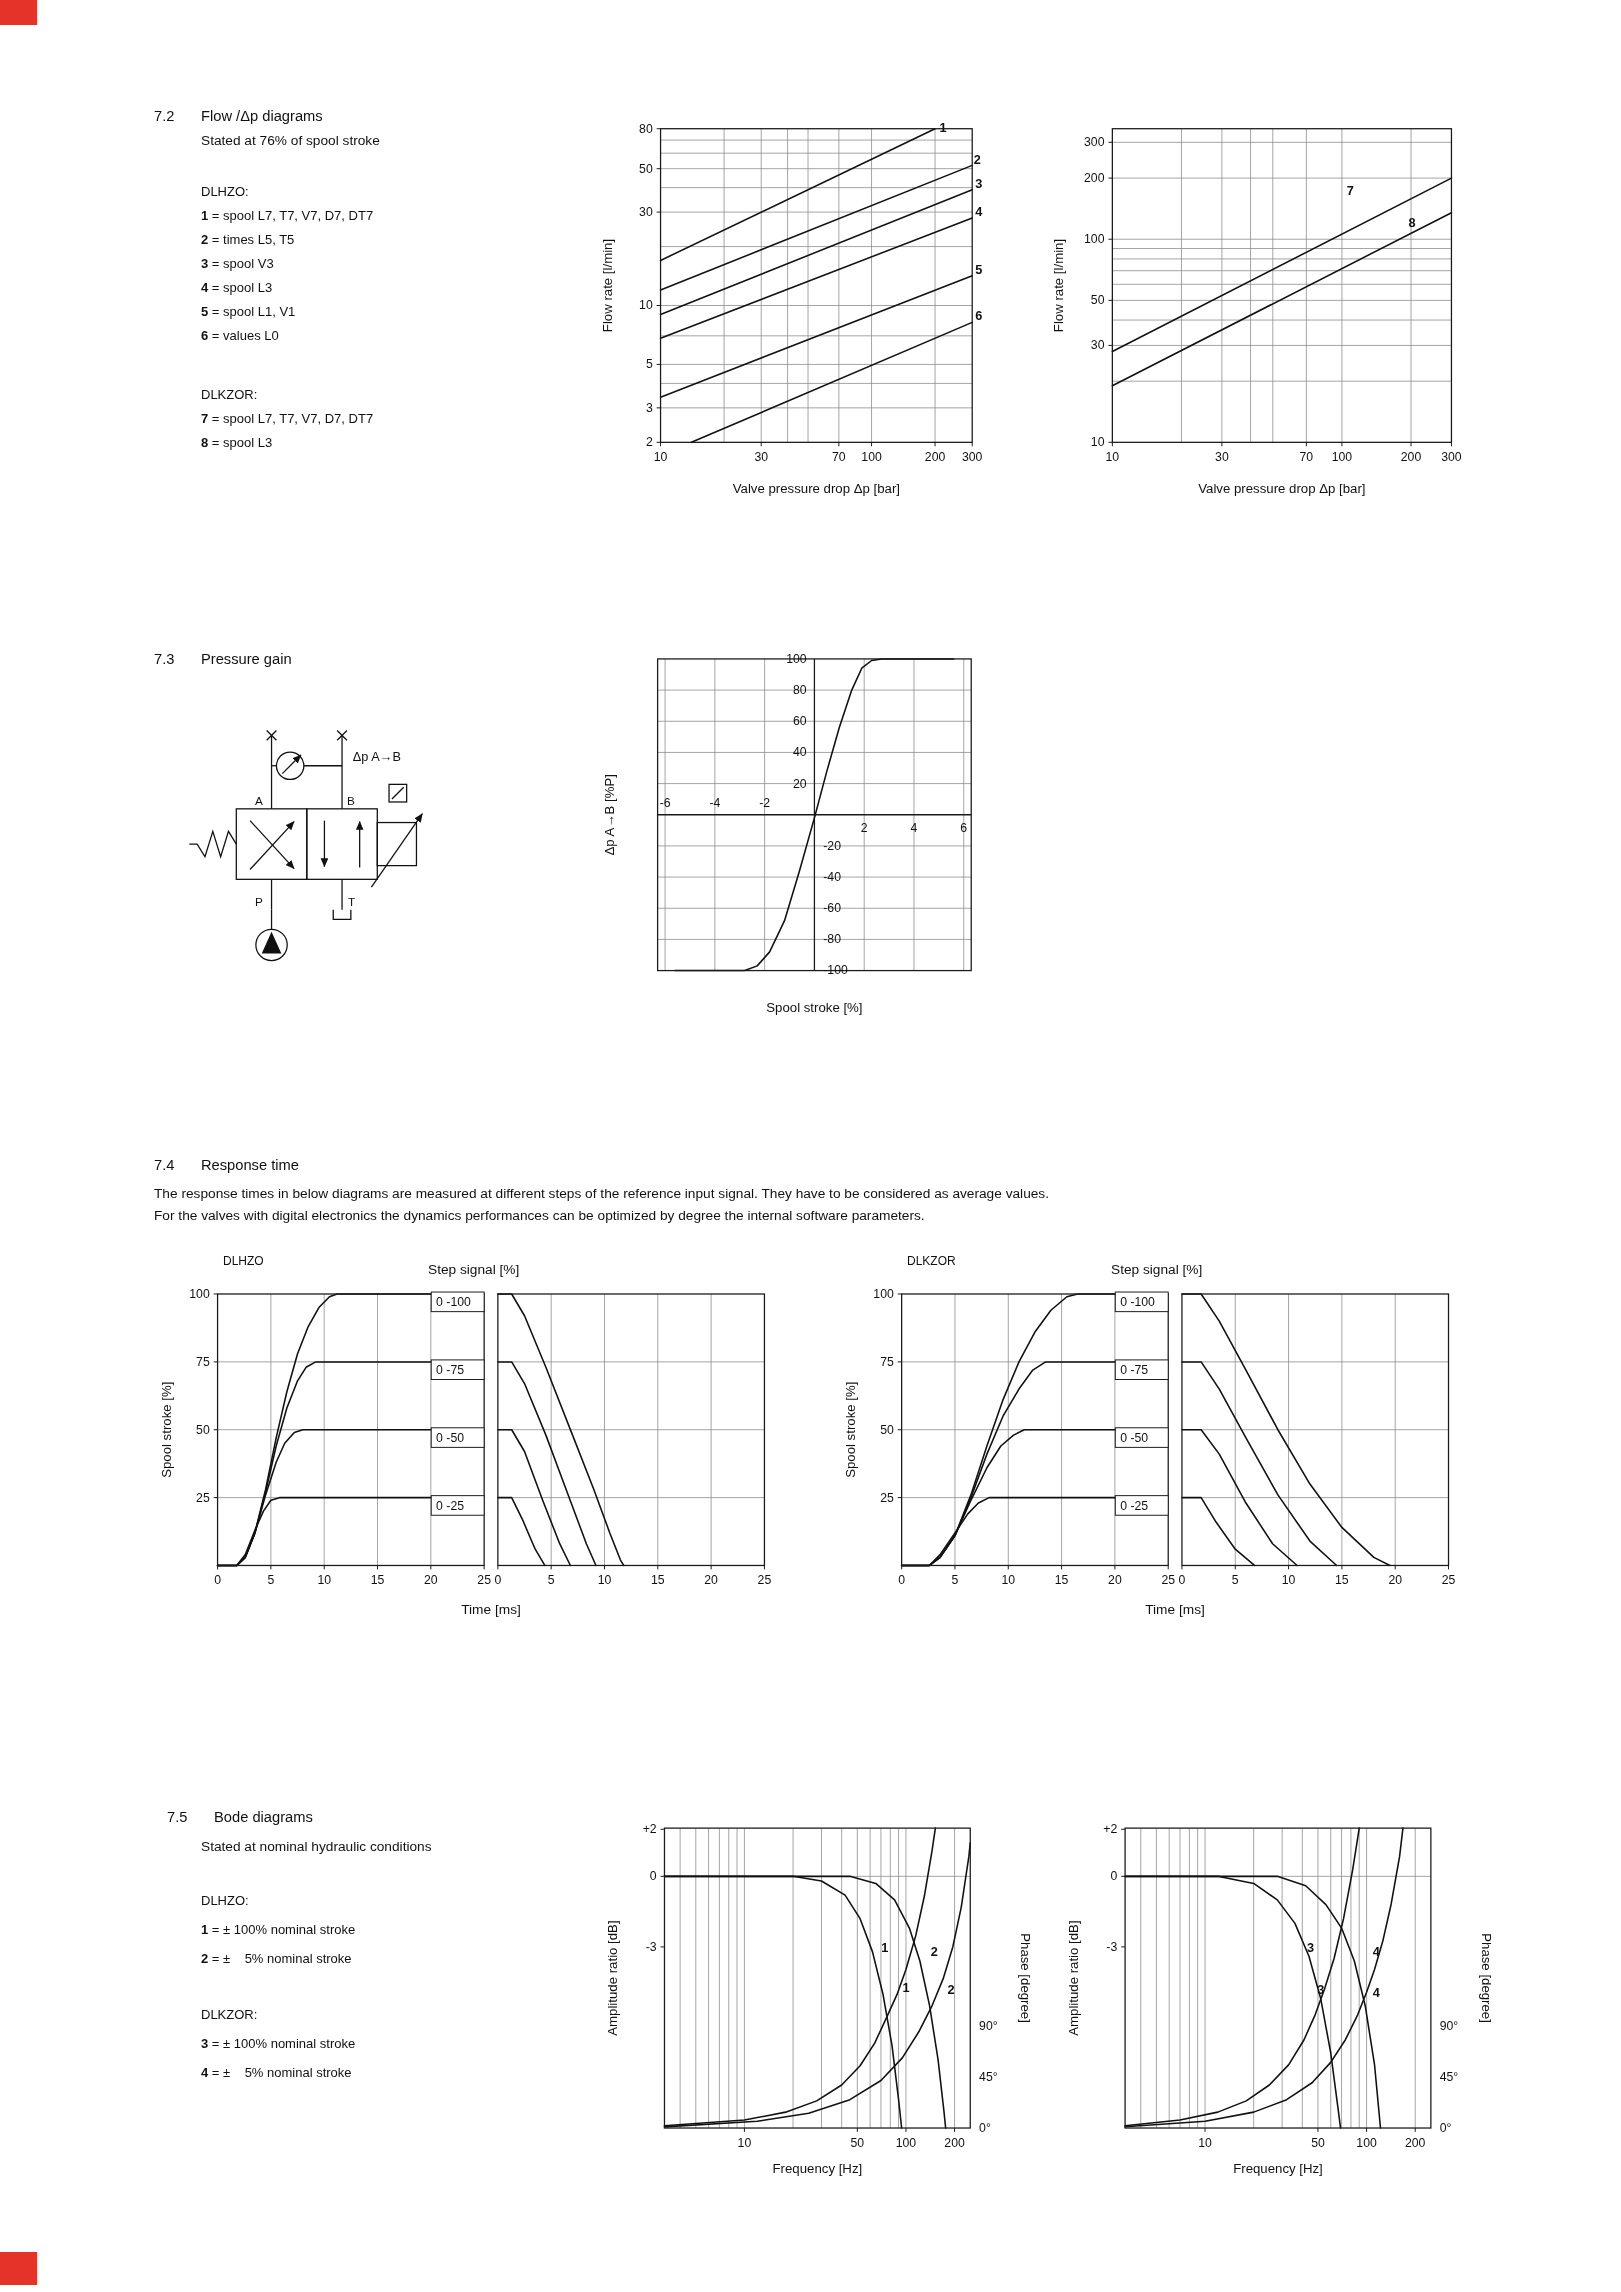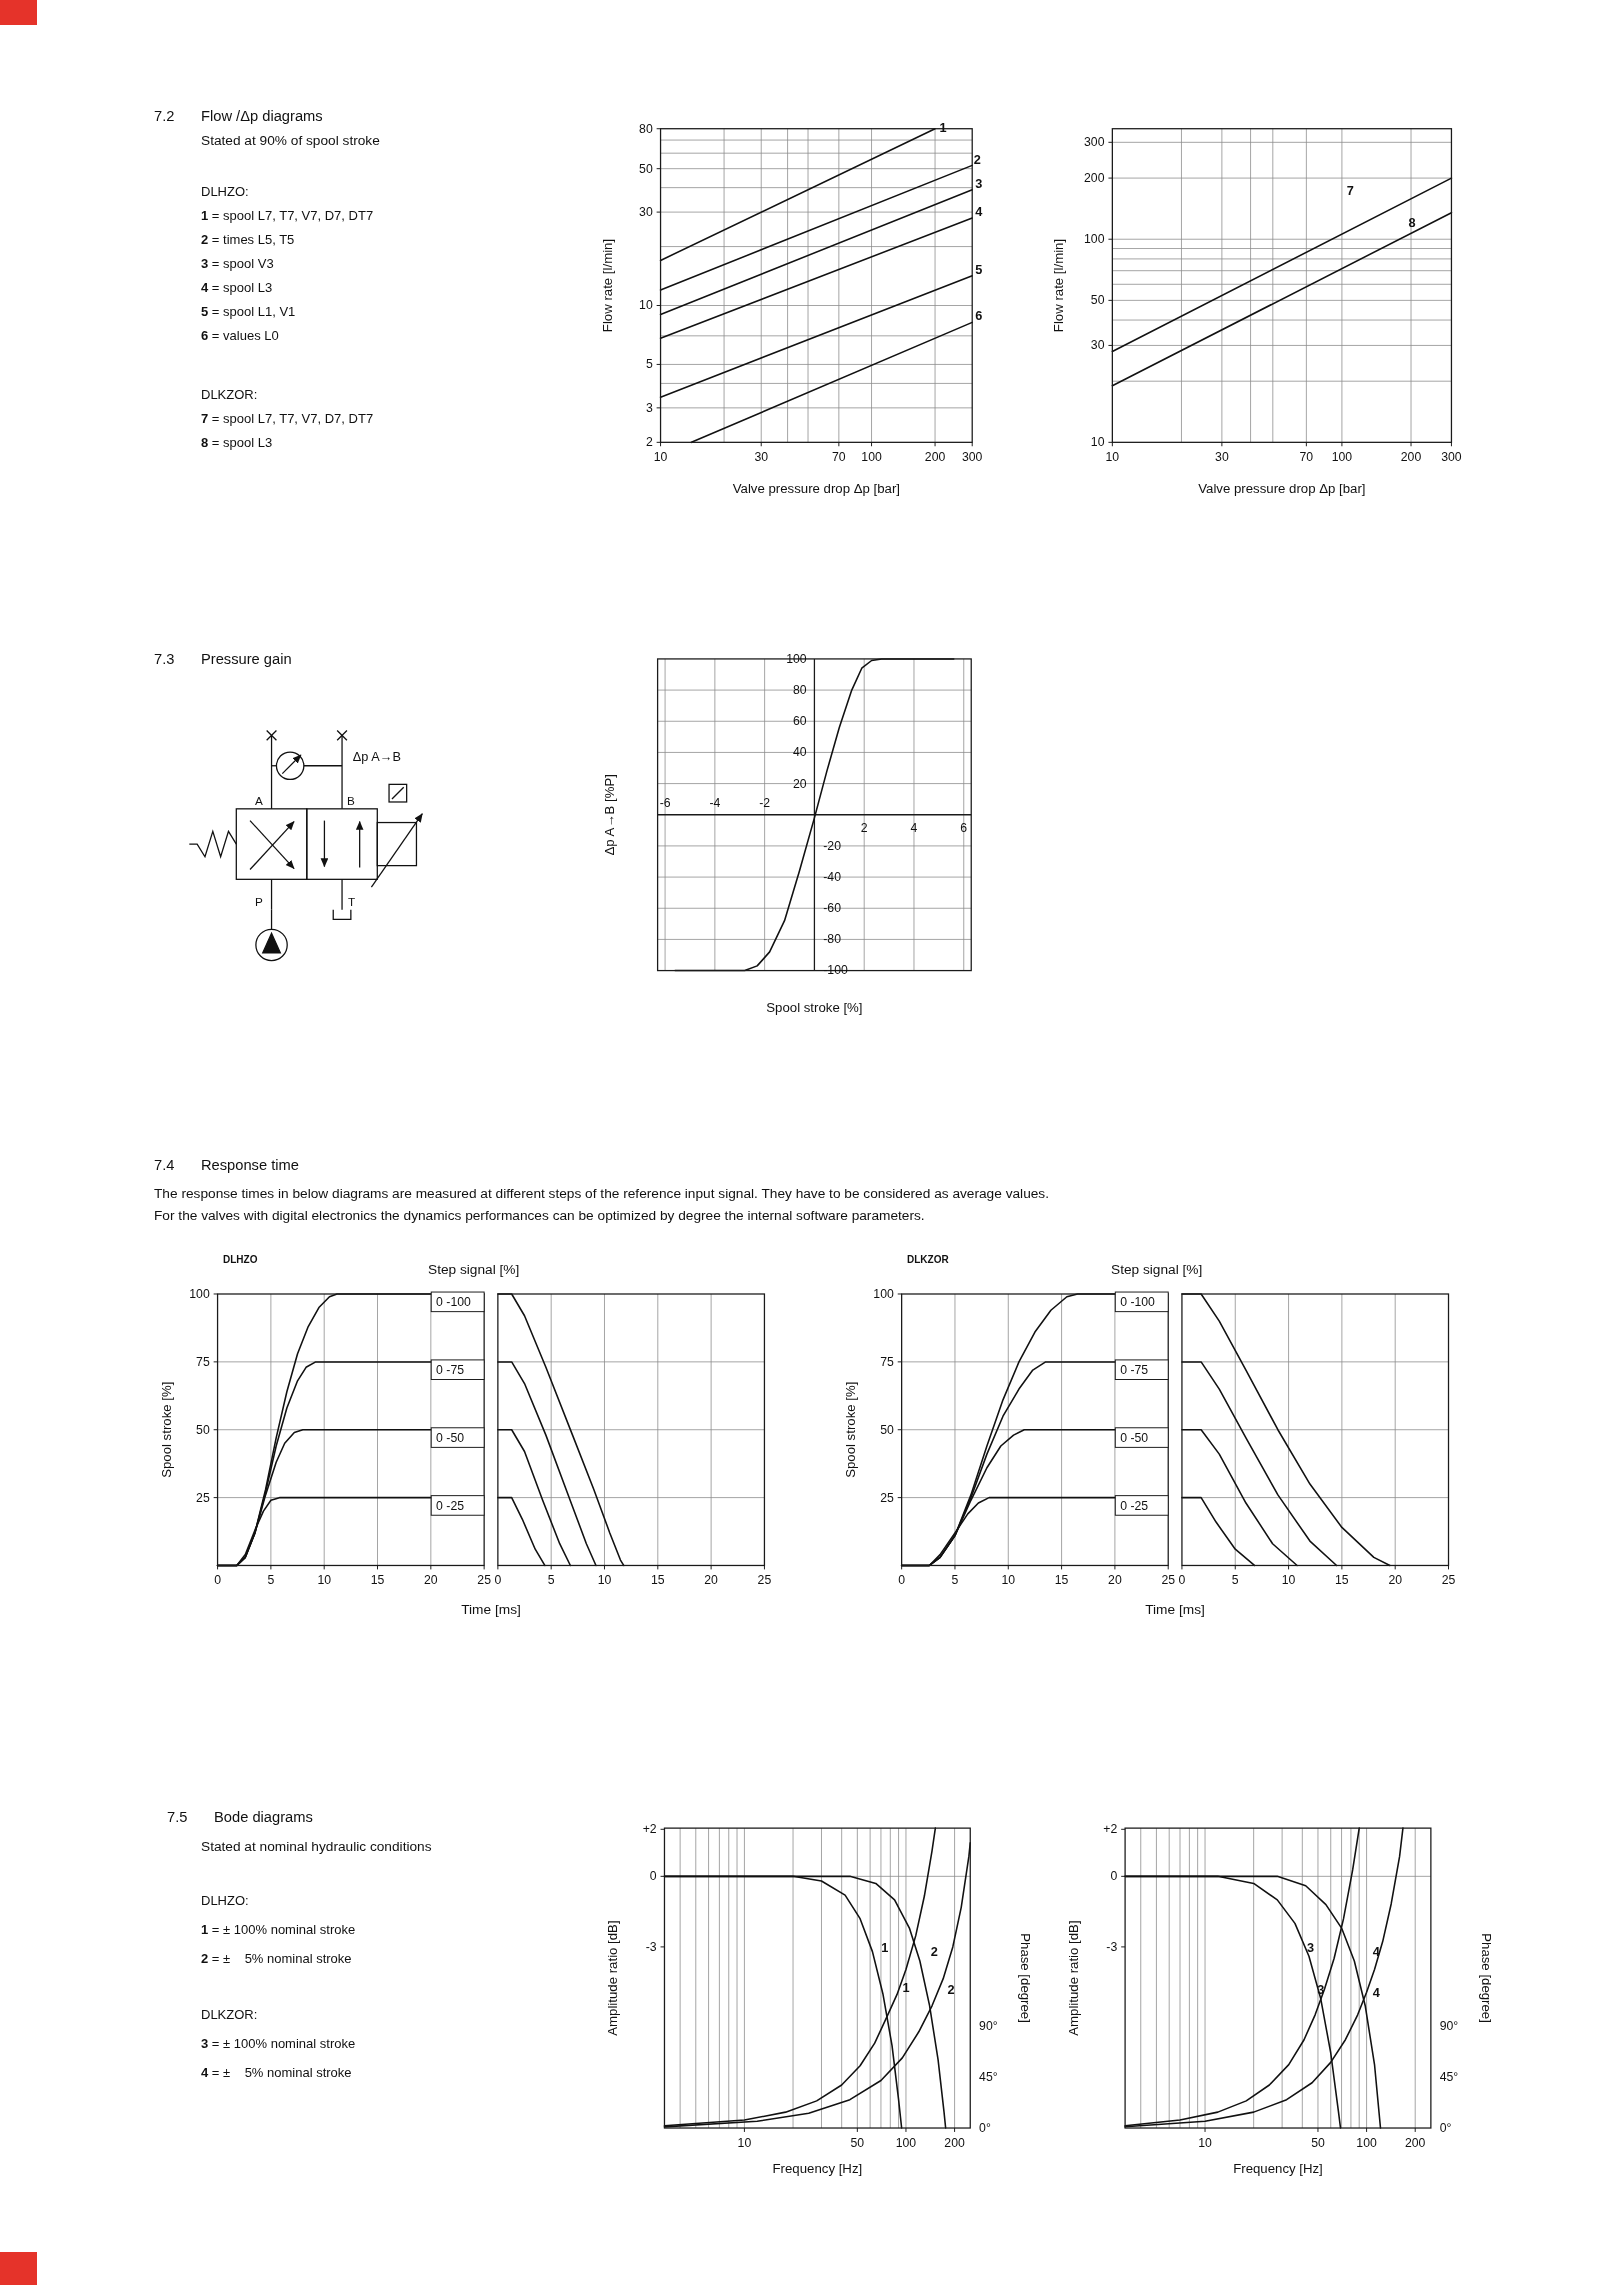--- a/index.html
+++ b/index.html
@@ -6,21 +6,21 @@
   html,body{background:#fff}
   .page{position:relative;width:1621px;height:2293px;background:#fff;overflow:hidden;
         font-family:"Liberation Sans",sans-serif;color:#111}
   .mark{position:absolute;background:#e5332a}
   .layer{position:absolute;left:0;top:0}
   .heading{position:absolute;display:flex;font-weight:normal;font-size:14.7px;white-space:nowrap}
   .heading .hnum{width:47px}
   .txt{position:absolute;font-size:13.7px;white-space:nowrap}
   .list{position:absolute;font-size:13px;line-height:24px;white-space:nowrap}
   .list.wide{line-height:29px}
-  .panel-title{position:absolute;font-weight:bold;font-size:10px;white-space:nowrap}
+  .panel-title{position:absolute;font-weight:normal;font-size:12px;white-space:nowrap}
   .center{transform:translateX(-50%)}
   .schematic{position:absolute}
   
   .grid{stroke:#8c8c8c;stroke-width:0.8}
   .axis{stroke:#1a1a1a;stroke-width:1.3}
   .frame{fill:none;stroke:#1a1a1a;stroke-width:1.3}
   .frame2{stroke:#1a1a1a;stroke-width:1}
   .curve{fill:none;stroke:#111;stroke-width:1.6;stroke-linejoin:round;stroke-linecap:round}
   .labelbox{fill:#fff;stroke:#1a1a1a;stroke-width:1}
   text{font-family:"Liberation Sans",sans-serif;fill:#111}
@@ -430,21 +430,21 @@
         <text x="1304" y="2217" text-anchor="middle" class="atitle">Frequency [Hz]</text>
         <text x="1100" y="2018" text-anchor="middle" class="atitle" transform="rotate(-90 1100 2018)">Amplitude ratio [dB]</text>
         <text x="1512" y="2018" text-anchor="middle" class="atitle" transform="rotate(90 1512 2018)">Phase [degree]</text>
       </g>
     </svg>
 
   <div class="heading" style="left:154px;top:108px">
     <span class="hnum">7.2</span>
     <span class="htitle">Flow /Δp diagrams</span>
   </div>
-  <div class="txt" style="left:201px;top:133px">Stated at 90% of spool stroke</div>
+  <div class="txt" style="left:201px;top:133px">Stated at 76% of spool stroke</div>
 
   <div class="list" style="left:201px;top:180px">
     <div>DLHZO:</div>
     <div><b>1</b><span> = spool L7, T7, V7, D7, DT7</span></div>
     <div><b>2</b><span> = times L5, T5</span></div>
     <div><b>3</b><span> = spool V3</span></div>
     <div><b>4</b><span> = spool L3</span></div>
     <div><b>5</b><span> = spool L1, V1</span></div>
     <div><b>6</b><span> = values L0</span></div>
   </div>

